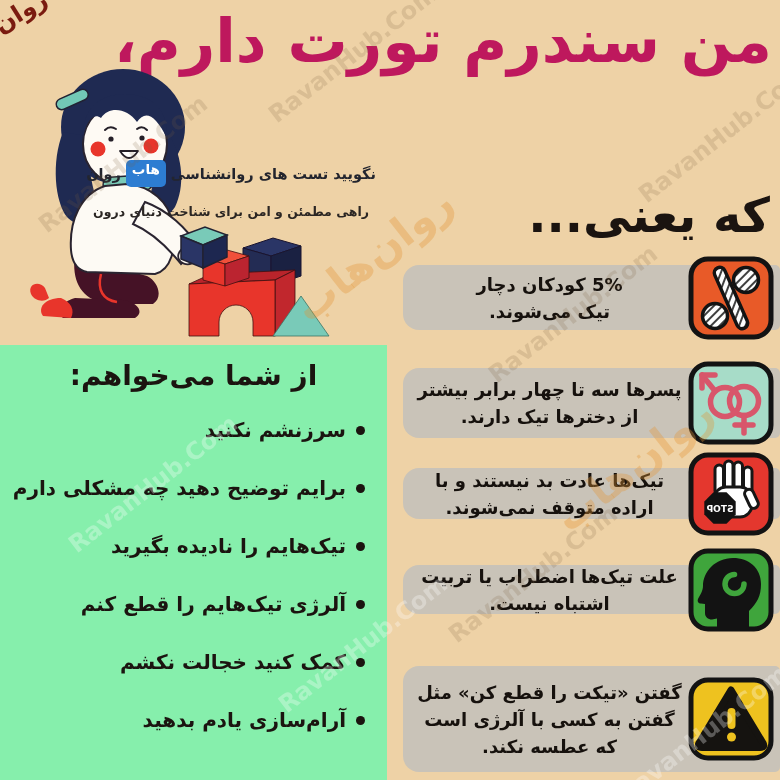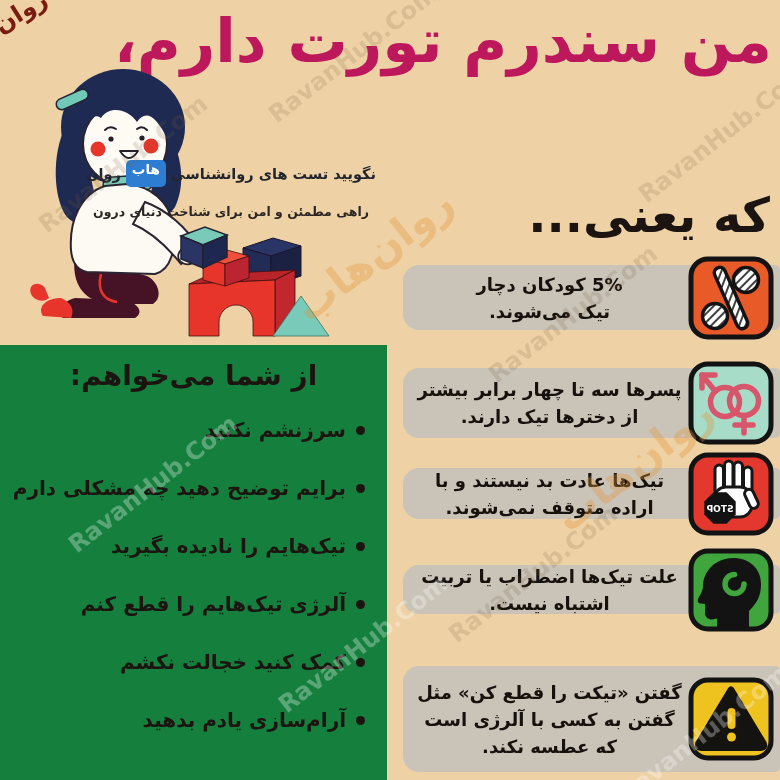--- a/index.html
+++ b/index.html
@@ -21,21 +21,21 @@
   .logo-badge { background:#2d7dd2; color:#fff; border-radius:5px; padding:1px 6px 10px 6px;
                 font-size:13.5px; font-weight:bold; direction:rtl; }
   .logo-line2 { margin-top:17px; text-align:center; direction:rtl; font-size:12.5px;
                 font-weight:bold; color:#2b2623; }
 
   
   .illo { position:absolute; left:5px; top:52px; width:340px; height:293px; }
 
   
   .panel { position:absolute; left:0; top:345px; width:387px; height:435px;
-           background:#15803d; padding-top:14px; }
+           background:#86efac; padding-top:14px; }
   .panel-heading { text-align:center; direction:rtl; font-size:28px; font-weight:bold; color:#1b1410; }
   .demand-list { list-style:none; margin:22px 22px 0 10px; direction:rtl; }
   .demand-list li { display:flex; align-items:center; gap:10px; direction:rtl;
                     margin-bottom:26px; font-size:20px; font-weight:bold;
                     line-height:1.6; color:#1b1410; }
   .demand-dot { width:9px; height:9px; border-radius:50%; background:#1b1410; flex:0 0 auto; }
 
   
   .fact { position:absolute; left:403px; right:0; background:#c9c3b8;
           border-radius:16px 5px 5px 16px; display:flex; align-items:center; justify-content:center;

